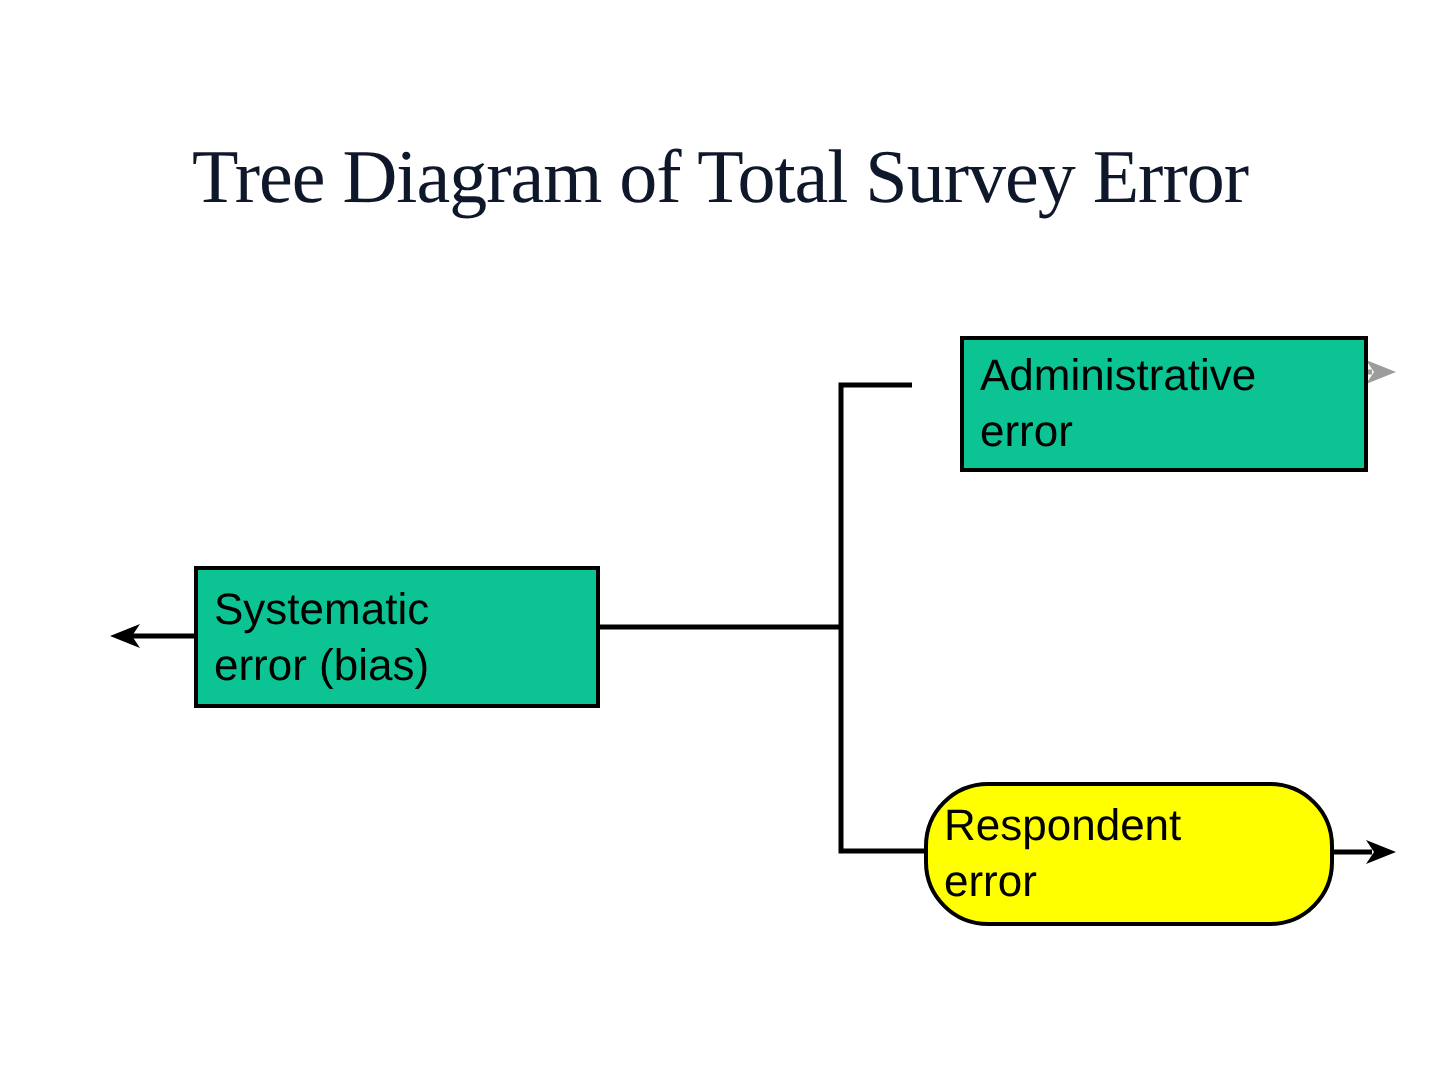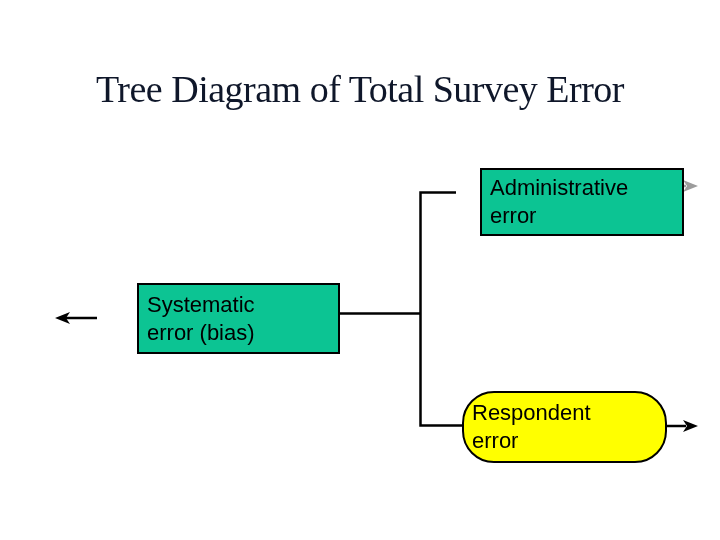--- a/index.html
+++ b/index.html
@@ -43,21 +43,21 @@
     align-items: center;
     padding-left: 8px;
   }
   .node-label {
     font-size: 22px;
     line-height: 28px;
     color: #000000;
     white-space: pre-line;
   }
   .node-administrative { left: 456px; top: 168px; width: 204px; height: 68px; margin-left: 24px; }
-  .node-systematic    { left: 97px;  top: 283px; width: 203px; height: 71px; margin-left: 40px; }
+  .node-systematic    { left: 97px;  top: 283px; width: 203px; height: 71px; }
   .node-respondent    { left: 462px; top: 391px; width: 205px; height: 72px; border-radius: 32px; }
 </style>
 </head>
 <body>
 
 <div class="slide">
 
   <h1 class="slide-title">Tree Diagram of Total Survey Error</h1>
 
   <svg class="connector-layer" viewBox="0 0 720 540" xmlns="http://www.w3.org/2000/svg">

